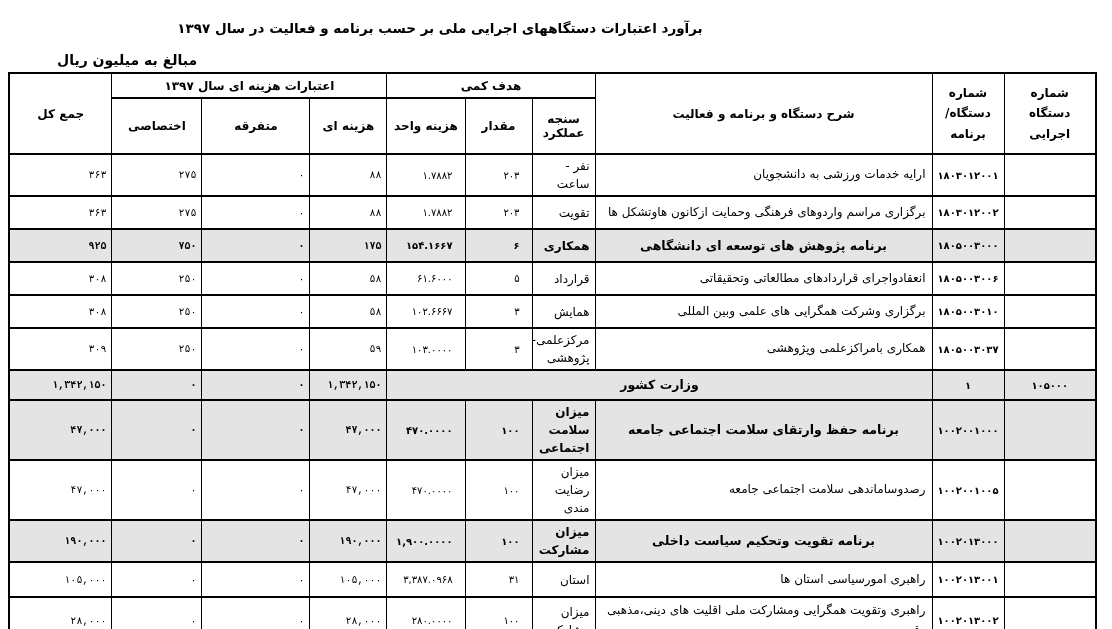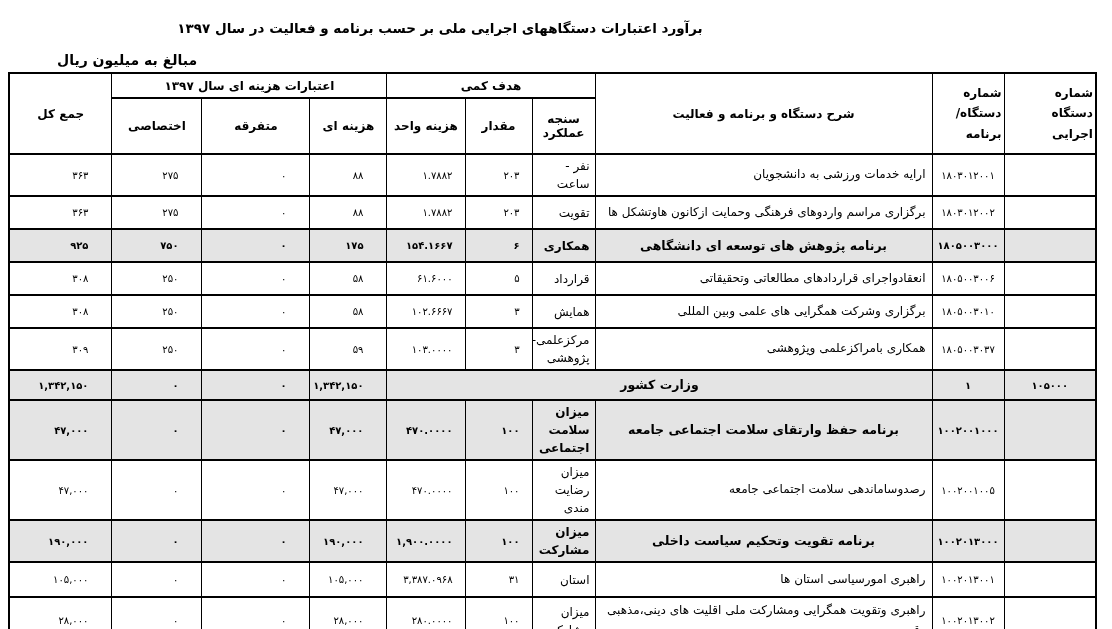--- a/index.html
+++ b/index.html
@@ -19,36 +19,36 @@
     border-collapse:collapse;table-layout:fixed;width:1089px;
     margin:2px 15px 0 8px;border:2px solid #000;
   }
   th,td{
     border:1px solid #000;border-top-width:2px;border-bottom-width:2px;
     vertical-align:middle;overflow:hidden;
   }
   thead th{font-weight:bold;font-size:12px;text-align:center;padding:2px;background:#fff;}
   thead tr.group-row{height:25px;}
   thead tr.sub-row{height:56px;}
-  thead .hline{display:block;line-height:1.7;text-align:right;}
+  thead .hline{display:block;line-height:1.7;}
   tbody tr{height:33px;}
   tbody tr:nth-child(7){height:30px;}
   tbody tr:nth-child(8){height:42px;}
   tbody tr:nth-child(10){height:30px;}
   tbody tr:nth-child(11){height:35px;}
   tbody tr:nth-child(12){height:47px;}
   tbody tr:nth-child(13){height:46px;}
   tbody tr.shaded{background:#e4e4e4;}
   tbody tr.boldrow td{font-weight:bold;}
   td.desc{font-size:12px;text-align:right;padding:2px 6px;line-height:1.6;}
   tr.boldrow td.desc{font-size:12.5px;text-align:center;}
   td.measure{font-size:12px;text-align:right;padding:2px 5px;line-height:1.5;}
   td.num{font-size:10px;text-align:right;padding:2px 12px 2px 3px;}
-  td.center{text-align:center;padding:2px;}
-  td.money{padding-left:4px;padding-right:23px;}
+  td.center{text-align:center;padding:2px;font-weight:bold;}
+  td.money{padding-left:4px;padding-right:5px;font-family:Liberation Mono, monospace;}
 </style>
 </head>
 <body>
 
 <div class="title">برآورد اعتبارات دستگاههای اجرایی ملی بر حسب برنامه و فعالیت در سال ۱۳۹۷</div>
 <div class="note">مبالغ به میلیون ریال</div>
 
 <table>
   <colgroup>
     <col style="width:92px">

